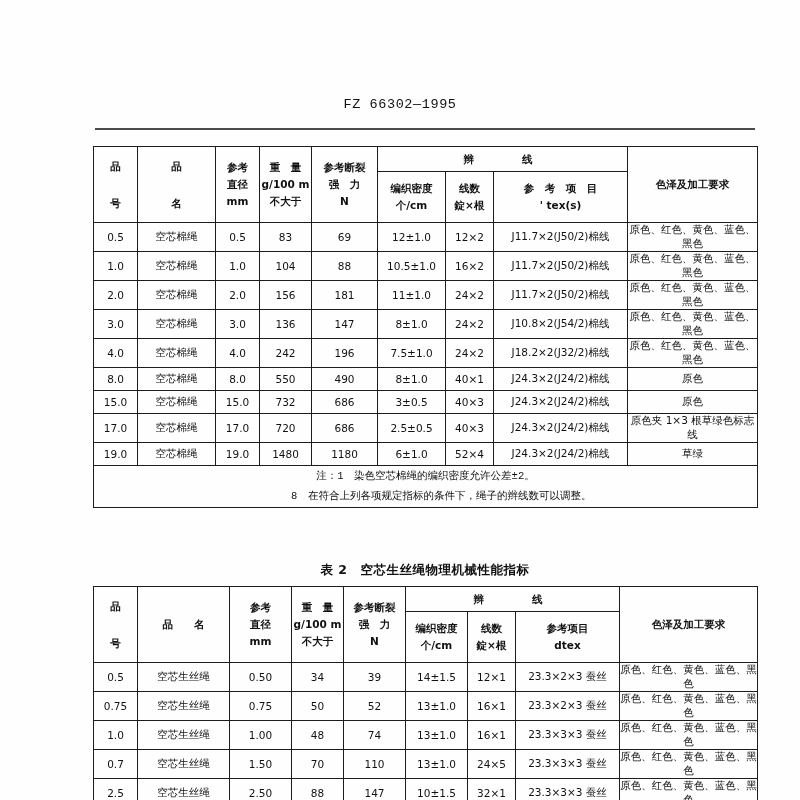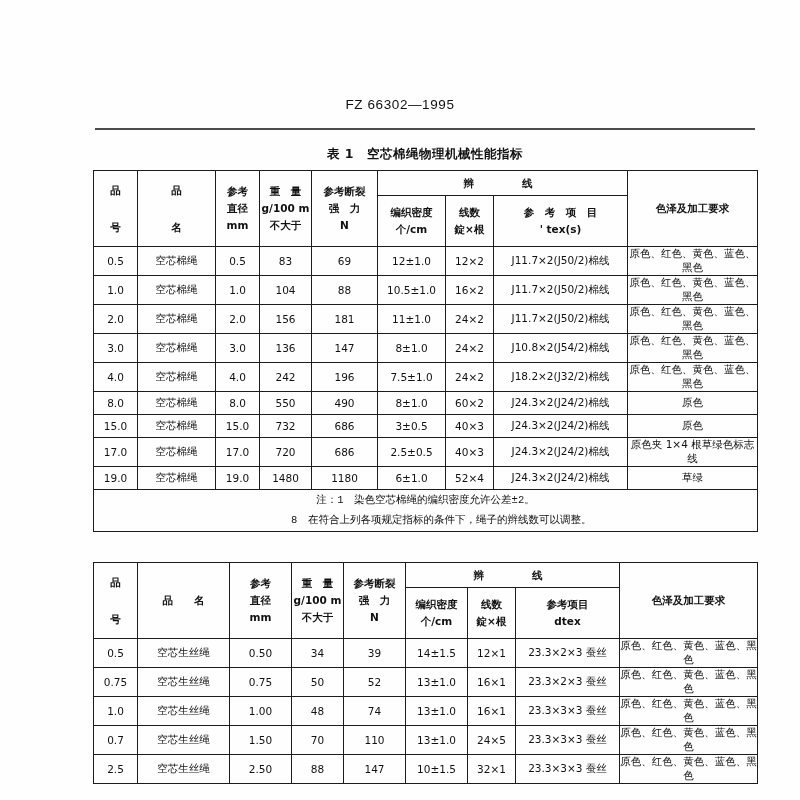--- a/index.html
+++ b/index.html
@@ -27,21 +27,21 @@
 
   
   .std-header {
     position: absolute;
     left: 0;
     top: 97px;
     width: 800px;
     text-align: center;
     font-size: 13.5px;
     letter-spacing: 0.6px;
-    font-family: Liberation Sans, sans-serif;
+    font-family: Liberation Mono, monospace;
     color: #111;
   }
   .header-rule {
     position: absolute;
     left: 95px;
     top: 128px;
     width: 660px;
     height: 1.6px;
     background: #2b2b2b;
     opacity: .85;
@@ -129,21 +129,20 @@
 </style>
 </head>
 <body>
 
 <div class="page">
 
   <div class="std-header">FZ 66302—1995</div>
   <div class="header-rule"></div>
 
   <div class="table-block" id="table1-block">
-    <div class="table-caption">表 1　空芯棉绳物理机械性能指标</div>
 
     <table class="spec">
       <colgroup>
         <col class="c-no">
           <col class="c-name">
           <col class="c-dia">
           <col class="c-wt">
         <col class="c-str">
           <col class="c-dens">
           <col class="c-cnt">
@@ -251,21 +250,21 @@
             <td>J18.2×2(J32/2)棉线</td>
             <td>原色、红色、黄色、蓝色、黑色</td>
           </tr>
           <tr>
             <td class="num">8.0</td>
             <td>空芯棉绳</td>
             <td class="num">8.0</td>
             <td class="num">550</td>
             <td class="num">490</td>
             <td>8±1.0</td>
-            <td>60×2</td>
+            <td>40×1</td>
             <td>J24.3×2(J24/2)棉线</td>
             <td>原色</td>
           </tr>
           <tr>
             <td class="num">15.0</td>
             <td>空芯棉绳</td>
             <td class="num">15.0</td>
             <td class="num">732</td>
             <td class="num">686</td>
             <td>3±0.5</td>
@@ -275,21 +274,21 @@
           </tr>
           <tr>
             <td class="num">17.0</td>
             <td>空芯棉绳</td>
             <td class="num">17.0</td>
             <td class="num">720</td>
             <td class="num">686</td>
             <td>2.5±0.5</td>
             <td>40×3</td>
             <td>J24.3×2(J24/2)棉线</td>
-            <td>原色夹 1×4 根草绿色标志线</td>
+            <td>原色夹 1×3 根草绿色标志线</td>
           </tr>
           <tr>
             <td class="num">19.0</td>
             <td>空芯棉绳</td>
             <td class="num">19.0</td>
             <td class="num">1480</td>
             <td class="num">1180</td>
             <td>6±1.0</td>
             <td>52×4</td>
             <td>J24.3×2(J24/2)棉线</td>
@@ -301,20 +300,21 @@
           <td class="notes" colspan="9">
               <span class="note-line">注：1　染色空芯棉绳的编织密度允许公差±2。</span>
               <span class="note-line">　　　8　在符合上列各项规定指标的条件下，绳子的辫线数可以调整。</span>
             </td>
         </tr>
       </tfoot>
     </table>
   </div>
 
   <div class="table-block" id="table2-block">
+    <div class="table-caption">表 2　空芯生丝绳物理机械性能指标</div>
 
     <table class="spec">
       <colgroup>
         <col class="c2-no">
           <col class="c2-name">
           <col class="c2-dia">
           <col class="c2-wt">
         <col class="c2-str">
           <col class="c2-dens">
           <col class="c2-cnt">

